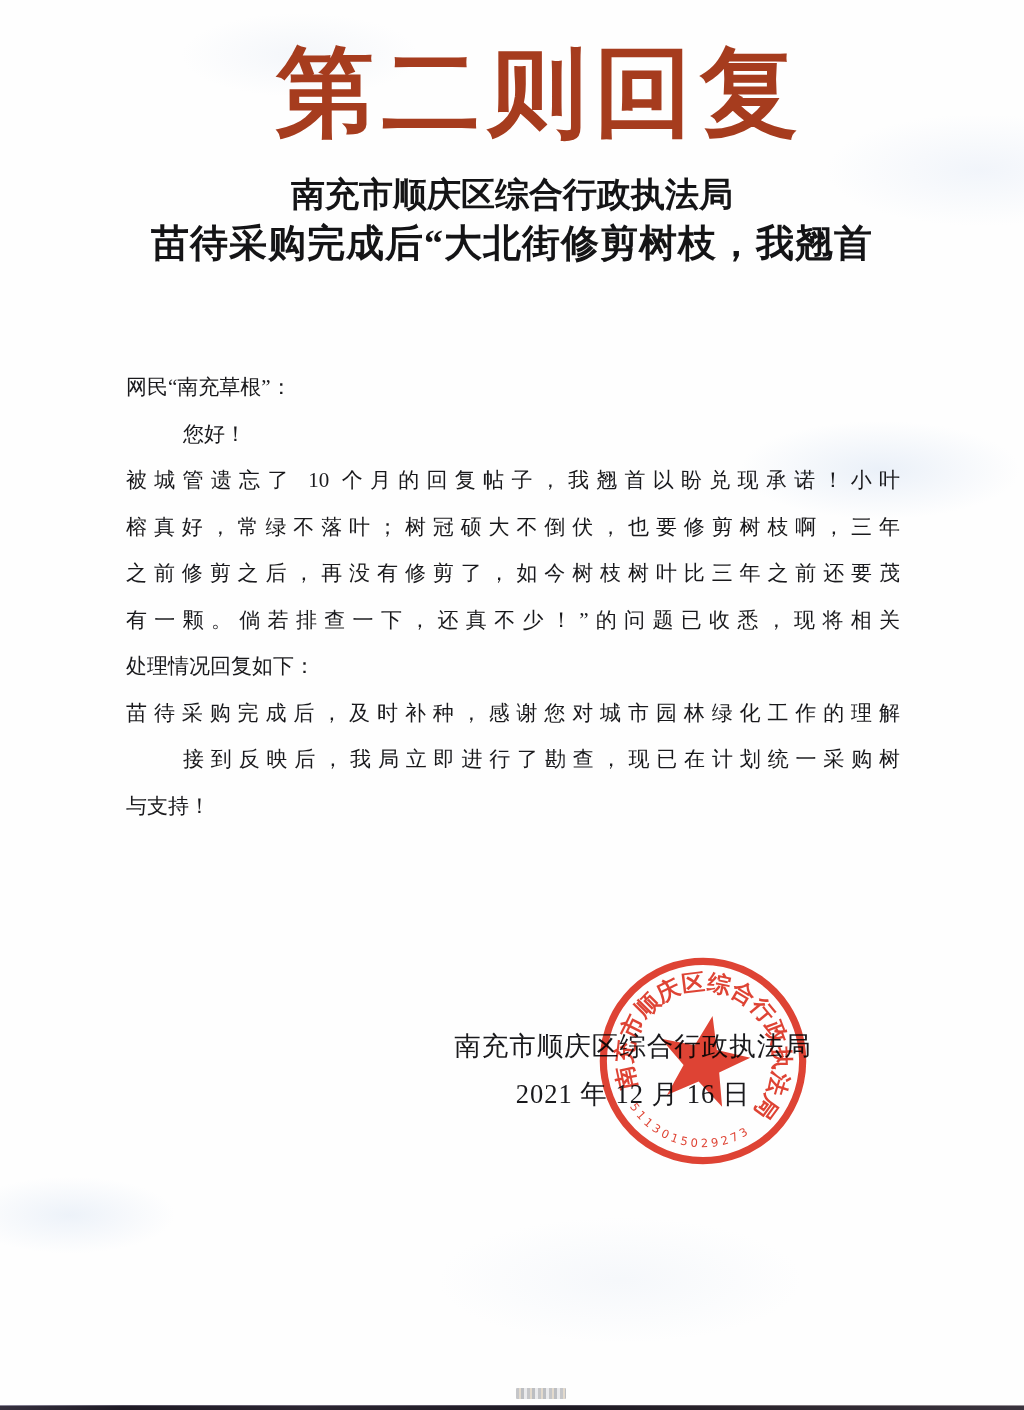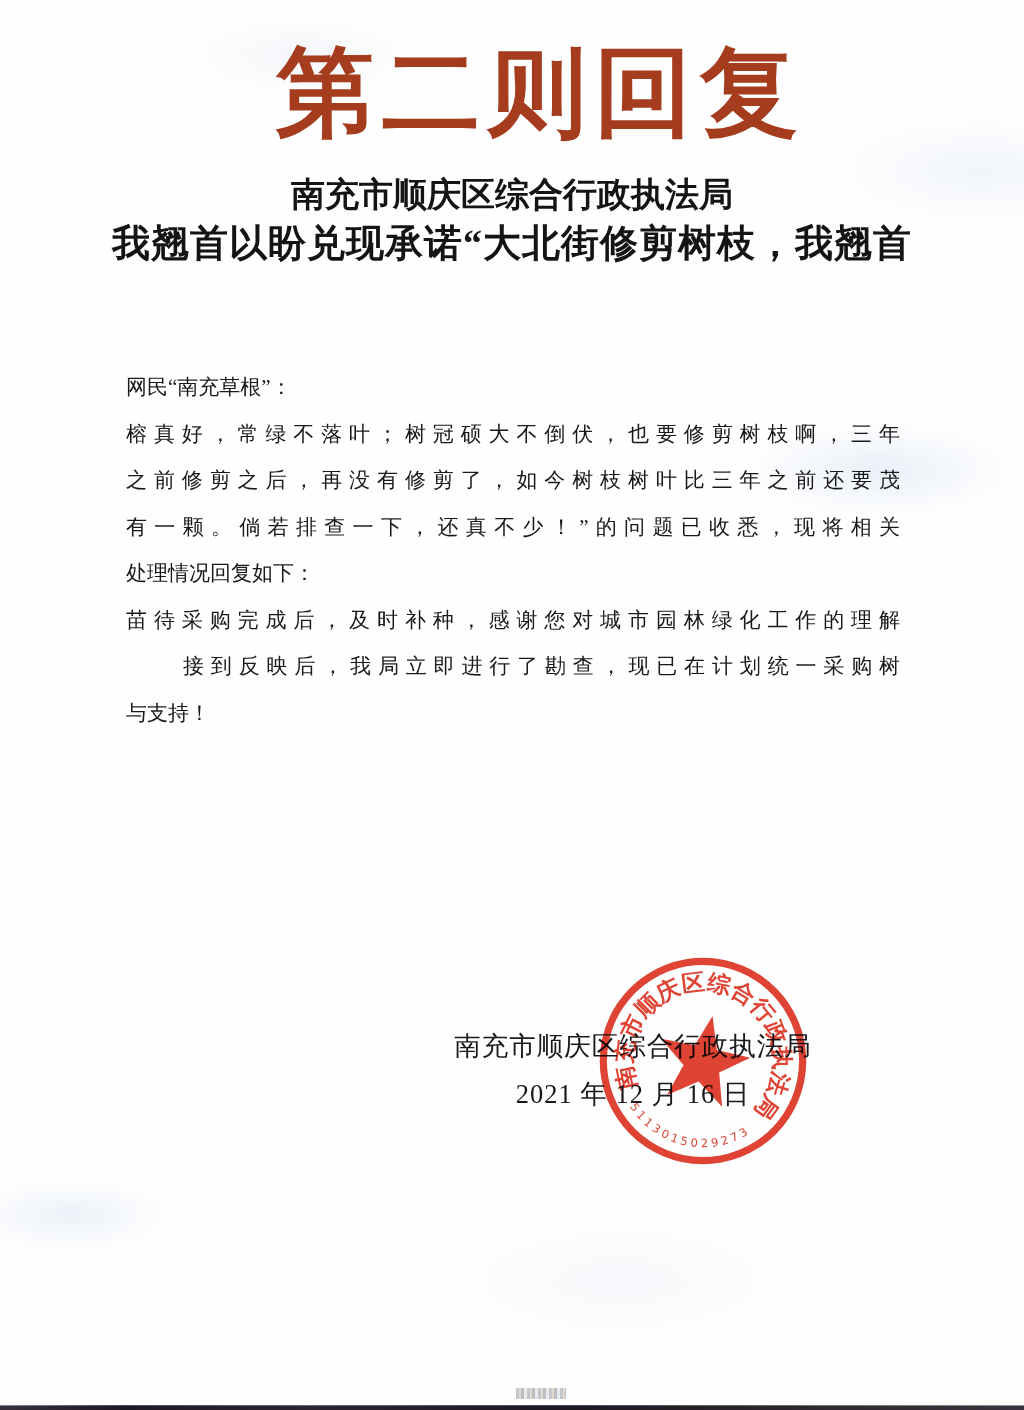--- a/index.html
+++ b/index.html
@@ -89,26 +89,28 @@
 </style>
 </head>
 <body>
 
 <div class="page">
 
   <h1 class="banner">第二则回复</h1>
 
   <div class="doc-title">
     <div class="tl l1">南充市顺庆区综合行政执法局</div>
-    <div class="tl l2">我翘首以盼兑现承诺“大北街修剪树枝，我翘首</div>
+    <div class="tl l2">苗待采购完成后“大北街修剪树枝，我翘首</div>
   </div>
 
   <div class="letter-body">
     <div class="bline">网民“南充草根”：</div>
+    <div class="bline ind">您好！</div>
 
+    <div class="bline j">被城管遗忘了 10 个月的回复帖子，我翘首以盼兑现承诺！小叶</div>
     <div class="bline j">榕真好，常绿不落叶；树冠硕大不倒伏，也要修剪树枝啊，三年</div>
     <div class="bline j">之前修剪之后，再没有修剪了，如今树枝树叶比三年之前还要茂</div>
     <div class="bline j">有一颗。倘若排查一下，还真不少！”的问题已收悉，现将相关</div>
     <div class="bline">处理情况回复如下：</div>
 
     <div class="bline j">苗待采购完成后，及时补种，感谢您对城市园林绿化工作的理解</div>
     <div class="bline ind j">接到反映后，我局立即进行了勘查，现已在计划统一采购树</div>
     <div class="bline">与支持！</div>
   </div>
 

